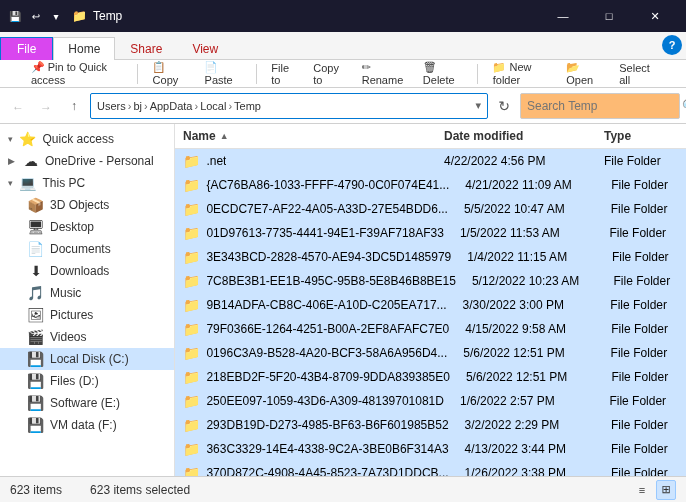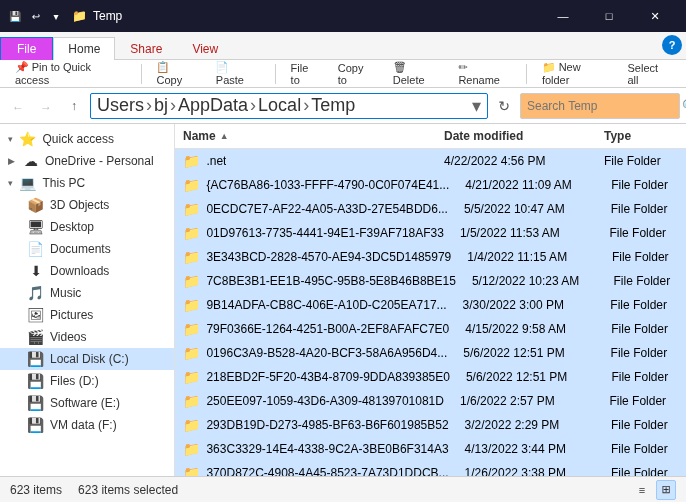--- a/index.html
+++ b/index.html
@@ -48,21 +48,21 @@
       color: white;
       border-color: #0078d4;
       padding: 4px 16px;
     }
     .ribbon-bar {
       background: white;
       border-bottom: 1px solid #d0d0d0;
       height: 28px;
       display: flex;
       align-items: center;
-      padding: 0 8px;
+      padding: 0 24px;
       gap: 4px;
     }
     .ribbon-separator { width: 1px; height: 20px; background: #d0d0d0; margin: 0 4px; }
     .ribbon-btn {
       padding: 2px 6px;
       cursor: pointer;
       border: 1px solid transparent;
       border-radius: 2px;
       font-size: 11px;
       color: #333;
@@ -99,21 +99,21 @@
     .nav-btn.disabled { color: #bbb; cursor: default; }
     .address-path {
       flex: 1;
       height: 26px;
       border: 1px solid #0078d4;
       border-radius: 2px;
       display: flex;
       align-items: center;
       padding: 0 6px;
       background: white;
-      font-size: 18px;
+      font-size: 11px;
     }
     .path-part { color: #333; cursor: pointer; }
     .path-sep { color: #666; margin: 0 2px; }
     .path-arrow { margin-left: auto; color: #666; cursor: pointer; }
     .refresh-btn {
       width: 24px; height: 24px;
       display: flex; align-items: center; justify-content: center;
       cursor: pointer; color: #555; font-size: 14px;
     }
     .search-box {
@@ -198,21 +198,21 @@
     
     .status-bar {
       height: 26px;
       background: #f5f5f5;
       border-top: 1px solid #d0d0d0;
       display: flex;
       align-items: center;
       padding: 0 10px;
       font-size: 12px;
       color: #333;
-      gap: 16px;
+      gap: 28px;
     }
     .status-right { margin-left: auto; display: flex; gap: 4px; }
     .view-btn {
       width: 20px; height: 20px;
       display: flex; align-items: center; justify-content: center;
       cursor: pointer; border: 1px solid transparent; border-radius: 2px;
       font-size: 11px;
     }
     .view-btn.active { background: #cce4ff; border-color: #99c9ff; }
   </style>
@@ -244,24 +244,25 @@
 </div>
 
 <div class="ribbon-bar">
   <div class="ribbon-btn">📌 Pin to Quick access</div>
   <div class="ribbon-separator"></div>
   <div class="ribbon-btn">📋 Copy</div>
   <div class="ribbon-btn">📄 Paste</div>
   <div class="ribbon-separator"></div>
   <div class="ribbon-btn">File to</div>
   <div class="ribbon-btn">Copy to</div>
+  <div class="ribbon-btn">✏ Rename</div>
   <div class="ribbon-btn">🗑 Delete</div>
-  <div class="ribbon-btn">✏ Rename</div>
   <div class="ribbon-separator"></div>
   <div class="ribbon-btn">📁 New folder</div>
+  <div class="ribbon-btn">📂 Open</div>
   <div class="ribbon-btn">Select all</div>
 </div>
 
 <div class="address-bar">
   <div class="nav-btn disabled">←</div>
   <div class="nav-btn disabled">→</div>
   <div class="nav-btn">↑</div>
   <div class="address-path">
     <span class="path-part">Users</span>
     <span class="path-sep"> › </span>

